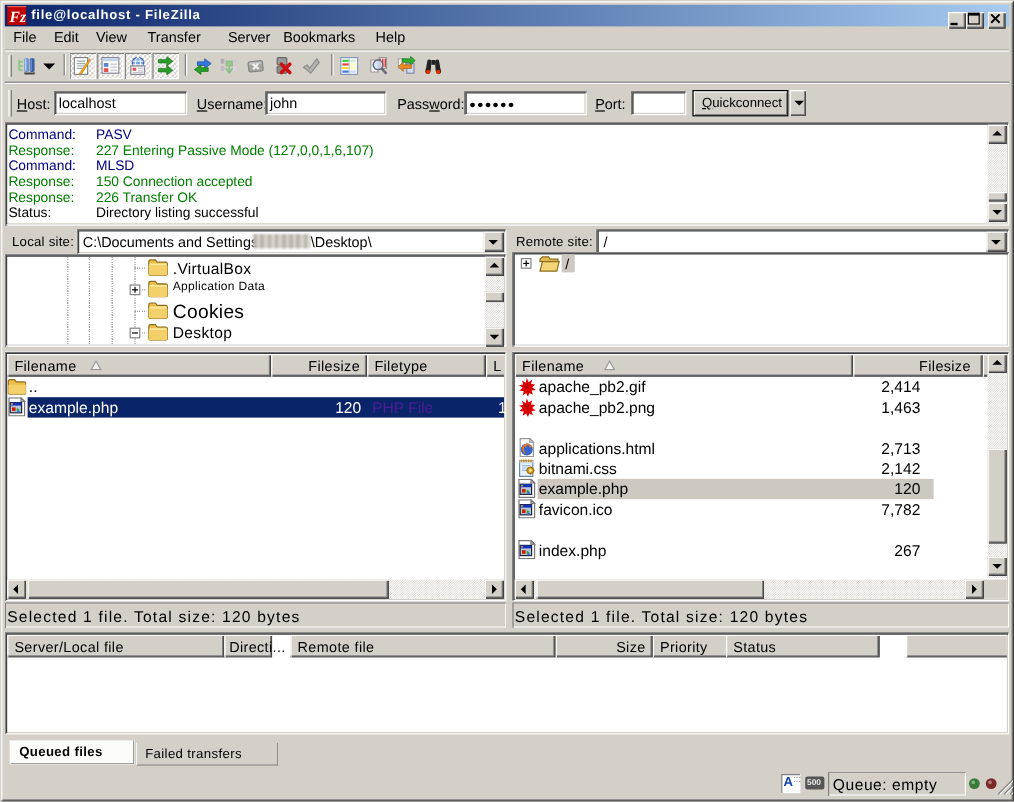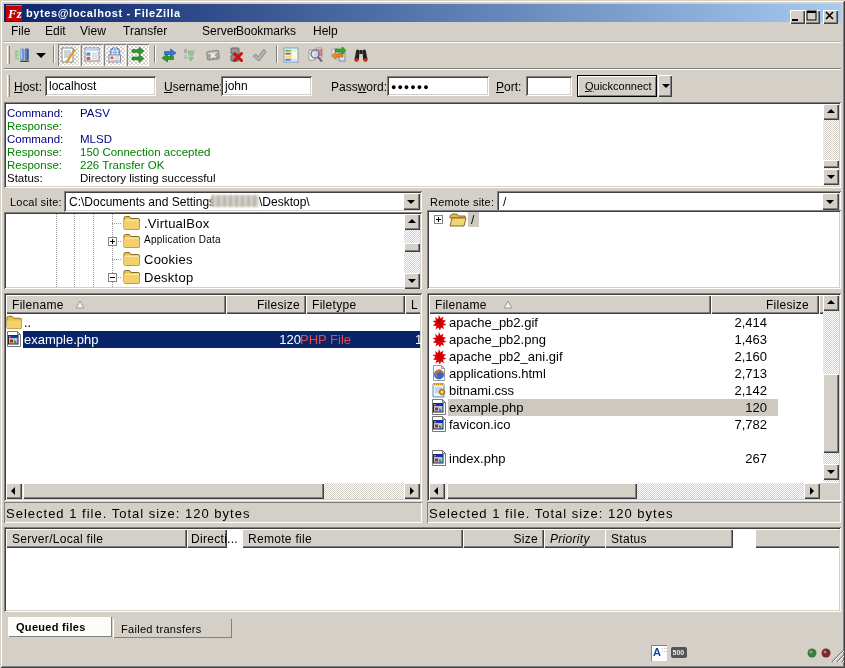--- a/index.html
+++ b/index.html
@@ -56,39 +56,39 @@
 </head>
 <body>
 <div class="frame"></div>
 
 <div class="abs titlebar">
   <svg class="abs" style="left:2px;top:1px" width="16" height="16" viewBox="0 0 16 16">
     <rect x="0" y="0" width="16" height="16" fill="#bf0000"></rect>
     <rect x="0" y="0" width="16" height="1" fill="#e86060"></rect>
     <text x="2" y="13" font-size="13" font-style="italic" font-weight="bold" fill="#fff" font-family="Liberation Serif">Fz</text>
   </svg>
-  <div class="titletext">bytes@localhost - FileZilla</div>
+  <div class="titletext">file@localhost - FileZilla</div>
   <div class="capbtn" style="left:786px"><svg width="13" height="12" viewBox="0 0 13 12">
         <rect x="2" y="9" width="6" height="2" fill="#000"></rect>
       </svg></div>
   <div class="capbtn" style="left:801px"><svg width="13" height="12" viewBox="0 0 13 12">
         <rect x="2" y="1" width="9" height="9" fill="none" stroke="#000" stroke-width="1"></rect>
         <rect x="2" y="1" width="9" height="2" fill="#000"></rect>
       </svg></div>
   <div class="capbtn" style="left:819px"><svg width="13" height="12" viewBox="0 0 13 12">
         <path d="M3 2 L10 9 M10 2 L3 9" stroke="#000" stroke-width="1.6"></path>
       </svg></div>
 </div>
 
 <div class="abs menu" style="left:4px;top:22px;width:837px;height:20px;border-bottom:1px solid #b2aea6;box-shadow:0 1px 0 #fff;">
   <span style="left:7px">File</span>
   <span style="left:41px">Edit</span>
   <span style="left:76px">View</span>
   <span style="left:119px">Transfer</span>
-  <span style="left:198px">Server</span>
+  <span style="left:186px">Server</span>
   <span style="left:232px">Bookmarks</span>
   <span style="left:309px">Help</span>
 </div>
 
 <div class="abs" style="left:4px;top:42px;width:837px;height:26px;">
   <div class="grip" style="left:3px;top:4px;height:18px"></div>
   <svg class="icon16" style="left:10px;top:5px" viewBox="0 0 16 16">
     <path d="M2 3 v9 M2 4.5 h3 M2 8 h3 M2 11.5 h3" stroke="#8fc98f" stroke-width="1.6" fill="none"></path>
     <rect x="6.2" y="1.5" width="4" height="11.5" rx="1.2" fill="#6f94d4"></rect>
     <rect x="6.8" y="2.2" width="1.2" height="10" rx="0.6" fill="#b6cdf2"></rect>
@@ -192,41 +192,42 @@
   </svg>
 </div>
 
 <div class="abs" style="left:4px;top:68px;width:837px;height:34px;border-top:1px solid #808080;box-shadow:inset 0 1px 0 #fff;">
   <div class="grip" style="left:3px;top:6px;height:22px"></div>
   <span class="qclabel" style="left:10px"><span class="u">H</span>ost:</span>
   <div class="qcbox" style="left:41px;width:111px">
       <span>localhost</span>
     </div>
   <span class="qclabel" style="left:160px"><span class="u">U</span>sername:</span>
-  <div class="qcbox" style="left:217px;width:91px">
+  <div class="qcbox" style="left:217px;width:101px">
       <span>john</span>
     </div>
   <span class="qclabel" style="left:327px">Pass<span class="u">w</span>ord:</span>
   <div class="qcbox" style="left:383px;width:102px">
       <span style="font-size:9px;letter-spacing:1px;top:6px;font-weight:bold">●●●●●●</span>
     </div>
   <span class="qclabel" style="left:492px"><span class="u">P</span>ort:</span>
   <div class="qcbox" style="left:522px;width:46px"></div>
   <div class="abs" style="left:573px;top:6px;width:80px;height:22px;background:#d4d0c8;border:1px solid #000;box-shadow:inset 1px 1px 0 #fff, inset -1px -1px 0 #808080;">
     <span style="position:absolute;left:7px;top:4px;font-size:11px"><span class="u">Q</span>uickconnect</span>
   </div>
   <div class="abs raised" style="left:654px;top:6px;width:14px;height:22px;">
     <div class="arr" style="left:4px;top:9px;border-left:4px solid transparent;border-right:4px solid transparent;border-top:4px solid #000"></div>
   </div>
 </div>
 
 <div class="abs sunken" style="left:4px;top:102px;width:837px;height:86px;font-size:11.5px;">
   <div class="abs" style="left:3px;top:5px;color:#000080">Command:</div>
     <div class="abs" style="left:76px;top:5px;color:#000080">PASV</div>
   <div class="abs" style="left:3px;top:18px;color:#008000">Response:</div>
+    <div class="abs" style="left:76px;top:18px;color:#008000">227 Entering Passive Mode (127,0,0,1,6,107)</div>
   <div class="abs" style="left:3px;top:31px;color:#000080">Command:</div>
     <div class="abs" style="left:76px;top:31px;color:#000080">MLSD</div>
   <div class="abs" style="left:3px;top:44px;color:#008000">Response:</div>
     <div class="abs" style="left:76px;top:44px;color:#008000">150 Connection accepted</div>
   <div class="abs" style="left:3px;top:57px;color:#008000">Response:</div>
     <div class="abs" style="left:76px;top:57px;color:#008000">226 Transfer OK</div>
   <div class="abs" style="left:3px;top:70px;color:#000">Status:</div>
     <div class="abs" style="left:76px;top:70px;color:#000">Directory listing successful</div>
 
   <div class="abs dither" style="right:2px;top:2px;width:16px;height:82px;">
@@ -285,21 +286,21 @@
         <path d="M1.5 5.5 h14.5" stroke="#fbe89a" stroke-width="2"></path>
         <path d="M1 6 h15.5 v7 q0 1.5 -1.5 1.5 h-12.5 q-1.5 0 -1.5 -1.5z" fill="#f3d06a" stroke="none"></path>
       </svg>
       <span class="abs" style="left:140px;top:20px;font-size:10px;letter-spacing:0.25px">Application Data</span>
       <div class="abs" style="left:108px;top:45px;width:10px;height:1px;background:repeating-linear-gradient(90deg,#999 0 1px,transparent 1px 2px)"></div>
       <svg class="abs" style="left:119px;top:37px" width="17" height="15" viewBox="0 0 17 15">
         <path d="M1 3 q0-1.5 1.5-1.5 h4 l1.5 2 h7 q1.5 0 1.5 1.5 v8 q0 1.5 -1.5 1.5 h-12.5 q-1.5 0 -1.5 -1.5z" fill="#edbe4a" stroke="#8a6d1f"></path>
         <path d="M1.5 5.5 h14.5" stroke="#fbe89a" stroke-width="2"></path>
         <path d="M1 6 h15.5 v7 q0 1.5 -1.5 1.5 h-12.5 q-1.5 0 -1.5 -1.5z" fill="#f3d06a" stroke="none"></path>
       </svg>
-      <span class="abs" style="left:140px;top:38px;font-size:13px;letter-spacing:0.25px">Cookies</span>
+      <span class="abs" style="left:140px;top:38px;font-size:16px;letter-spacing:0.25px">Cookies</span>
       <div class="abs" style="left:108px;top:63px;width:10px;height:1px;background:repeating-linear-gradient(90deg,#999 0 1px,transparent 1px 2px)"></div>
       <div class="abs" style="left:104px;top:59px;width:9px;height:9px;background:#fff;border:1px solid #848484;">
         <div class="abs" style="left:1px;top:3px;width:5px;height:1px;background:#000"></div>
       </div>
       <svg class="abs" style="left:119px;top:55px" width="17" height="15" viewBox="0 0 17 15">
         <path d="M1 3 q0-1.5 1.5-1.5 h4 l1.5 2 h7 q1.5 0 1.5 1.5 v8 q0 1.5 -1.5 1.5 h-12.5 q-1.5 0 -1.5 -1.5z" fill="#edbe4a" stroke="#8a6d1f"></path>
         <path d="M1.5 5.5 h14.5" stroke="#fbe89a" stroke-width="2"></path>
         <path d="M1 6 h15.5 v7 q0 1.5 -1.5 1.5 h-12.5 q-1.5 0 -1.5 -1.5z" fill="#f3d06a" stroke="none"></path>
       </svg>
       <span class="abs" style="left:140px;top:56px;font-size:13px;letter-spacing:0.25px">Desktop</span>
@@ -363,21 +364,21 @@
             <path d="M11.5 .5 l3 3 h-3z" fill="#ddd" stroke="#777"></path>
             <rect x="2.5" y="4.5" width="9.5" height="8.5" fill="#b8c4d8" stroke="#223"></rect>
             <rect x="2.5" y="4.5" width="9.5" height="2.5" fill="#1133bb"></rect>
             <circle cx="4" cy="5.7" r=".8" fill="#ffaa00"></circle>
             <rect x="4" y="8.5" width="3" height="3" fill="#cc2200"></rect>
             <path d="M8 9 l2.5 1.5 -2.5 1.5z" fill="#22aa22"></path>
             <circle cx="9.5" cy="12" r="1" fill="#2266ee"></circle>
           </svg></span>
         <span class="nm" style="left:18px;color:#fff">example.php</span>
         <span class="abs" style="right:119px;top:1px;color:#fff">120</span>
-        <span class="abs" style="left:294px;top:1px;color:#ef4444">PHP File</span>
+        <span class="abs" style="left:304px;top:1px;color:#4c1d95">PHP File</span>
         <span class="abs" style="left:409px;top:1px;color:#fff">1</span>
       </div>
     </div>
 
   <div class="abs dither" style="left:2px;bottom:2px;right:2px;height:16px;">
     <div class="sbbtn" style="left:0;top:0">
         <div class="arr" style="left:5px;top:4px;border-top:4px solid transparent;border-bottom:4px solid transparent;border-right:4px solid #000"></div>
       </div>
     <div class="abs raised" style="left:17px;top:0;width:301px;height:16px"></div>
     <div class="sbbtn" style="right:0;top:0">
@@ -411,28 +412,20 @@
         <span class="nm">apache_pb2.gif</span>
         <span class="abs" style="right:14px;top:1px">2,414</span>
       </div>
       <div class="row" style="top:17px">
         <span class="ic"><svg width="16" height="16" viewBox="0 0 16 16">
             <path d="M8 1 l1.5 3.5 3-2 -1 3.5 3.5 .5 -2.5 2.5 3 2 -3.5 .5 1 3.5 -3-1.5 -1 3.5 -1.5-3.5 -3 2 1-3.5 -3.5-.5 2.5-2.5 -3-2 3.5-.5 -1-3.5 3 2z" fill="#dd0000"></path>
             <circle cx="8" cy="8" r="2" fill="#bb0000"></circle>
           </svg></span>
         <span class="nm">apache_pb2.png</span>
         <span class="abs" style="right:14px;top:1px">1,463</span>
-      </div>
-      <div class="row" style="top:34px">
-        <span class="ic"><svg width="16" height="16" viewBox="0 0 16 16">
-            <path d="M8 1 l1.5 3.5 3-2 -1 3.5 3.5 .5 -2.5 2.5 3 2 -3.5 .5 1 3.5 -3-1.5 -1 3.5 -1.5-3.5 -3 2 1-3.5 -3.5-.5 2.5-2.5 -3-2 3.5-.5 -1-3.5 3 2z" fill="#dd0000"></path>
-            <circle cx="8" cy="8" r="2" fill="#bb0000"></circle>
-          </svg></span>
-        <span class="nm">apache_pb2_ani.gif</span>
-        <span class="abs" style="right:14px;top:1px">2,160</span>
       </div>
       <div class="row" style="top:51px">
         <span class="ic"><svg width="16" height="16" viewBox="0 0 16 16">
             <path d="M2.5 .5 h8 l3 3 v12 h-11z" fill="#fff" stroke="#999"></path>
             <path d="M10.5 .5 l3 3 h-3z" fill="#ddd" stroke="#999"></path>
             <circle cx="8" cy="9.5" r="5" fill="#3366cc"></circle>
             <path d="M8 4.5 a5 5 0 0 1 4.9 6 q.5-2.5-1.2-3.2 q.3 1-.6.6 q-1.8-.8-1.5-2.2 q-2.2.4-2.1 2.5 q-1.1-.3-1-1.5 q-1.3 1.3-.9 3.3 q.4 2.1 2.4 3.2 a5 5 0 0 1 -4-4.9 a5 5 0 0 1 5-3.8z" fill="#e87722"></path>
           </svg></span>
         <span class="nm">applications.html</span>
         <span class="abs" style="right:14px;top:1px">2,713</span>
@@ -526,21 +519,21 @@
       </div>
       <div class="hdrcell" style="left:181px;width:40px;">
         <span style="left:4px">Directi...</span>
       </div>
       <div class="hdrcell" style="left:236px;width:221px;">
         <span style="left:6px">Remote file</span>
       </div>
       <div class="hdrcell" style="left:457px;width:81px;">
         <span style="right:6px">Size</span>
       </div>
-      <div class="hdrcell" style="left:538px;width:63px;font-style:italic;">
+      <div class="hdrcell" style="left:538px;width:63px;">
         <span style="left:6px">Priority</span>
       </div>
       <div class="hdrcell" style="left:599px;width:128px;">
         <span style="left:6px">Status</span>
       </div>
       <div class="hdrcell" style="left:749px;width:88px;"></div>
     </div>
 </div>
 
 <div class="abs" style="left:4px;top:617px;width:837px;height:20px;">
@@ -552,20 +545,23 @@
     </div>
 </div>
 
 <div class="abs" style="left:4px;top:640px;width:837px;height:24px;">
   <div class="abs sunken1" style="left:647px;top:5px;width:16px;height:16px;background:#fff;">
     <span style="position:absolute;left:2px;top:1px;font-size:11px;font-weight:bold;color:#1144aa">A</span>
     <span style="position:absolute;left:10px;top:0px;font-size:8px;color:#888">:::</span>
   </div>
   <div class="abs" style="left:667px;top:7px;width:16px;height:11px;background:#555;border-radius:2px;">
     <span style="position:absolute;left:1.5px;top:1.5px;font-size:7px;font-weight:bold;color:#eee;letter-spacing:0">500</span>
+  </div>
+  <div class="abs sunken1" style="left:686px;top:3px;width:115px;height:20px;">
+    <span style="position:absolute;left:4px;top:3px;font-size:13px;letter-spacing:0.45px">Queue: empty</span>
   </div>
   <svg class="abs" style="left:802px;top:7px" width="40" height="12" viewBox="0 0 40 12">
     <circle cx="6" cy="6" r="4.5" fill="#3a7a3a"></circle>
       <circle cx="5" cy="5" r="1.5" fill="#7ab87a"></circle>
     <circle cx="20" cy="6" r="4.5" fill="#7a2a2a"></circle>
       <circle cx="19" cy="5" r="1.5" fill="#b87a7a"></circle>
   </svg>
   <svg class="abs" style="left:824px;top:6px" width="17" height="17" viewBox="0 0 17 17">
     <path d="M16 4 L4 16 M16 9 L9 16 M16 14 L14 16" stroke="#808080" stroke-width="1.5"></path>
     <path d="M16 5 L5 16 M16 10 L10 16 M16 15 L15 16" stroke="#fff" stroke-width="1"></path>

